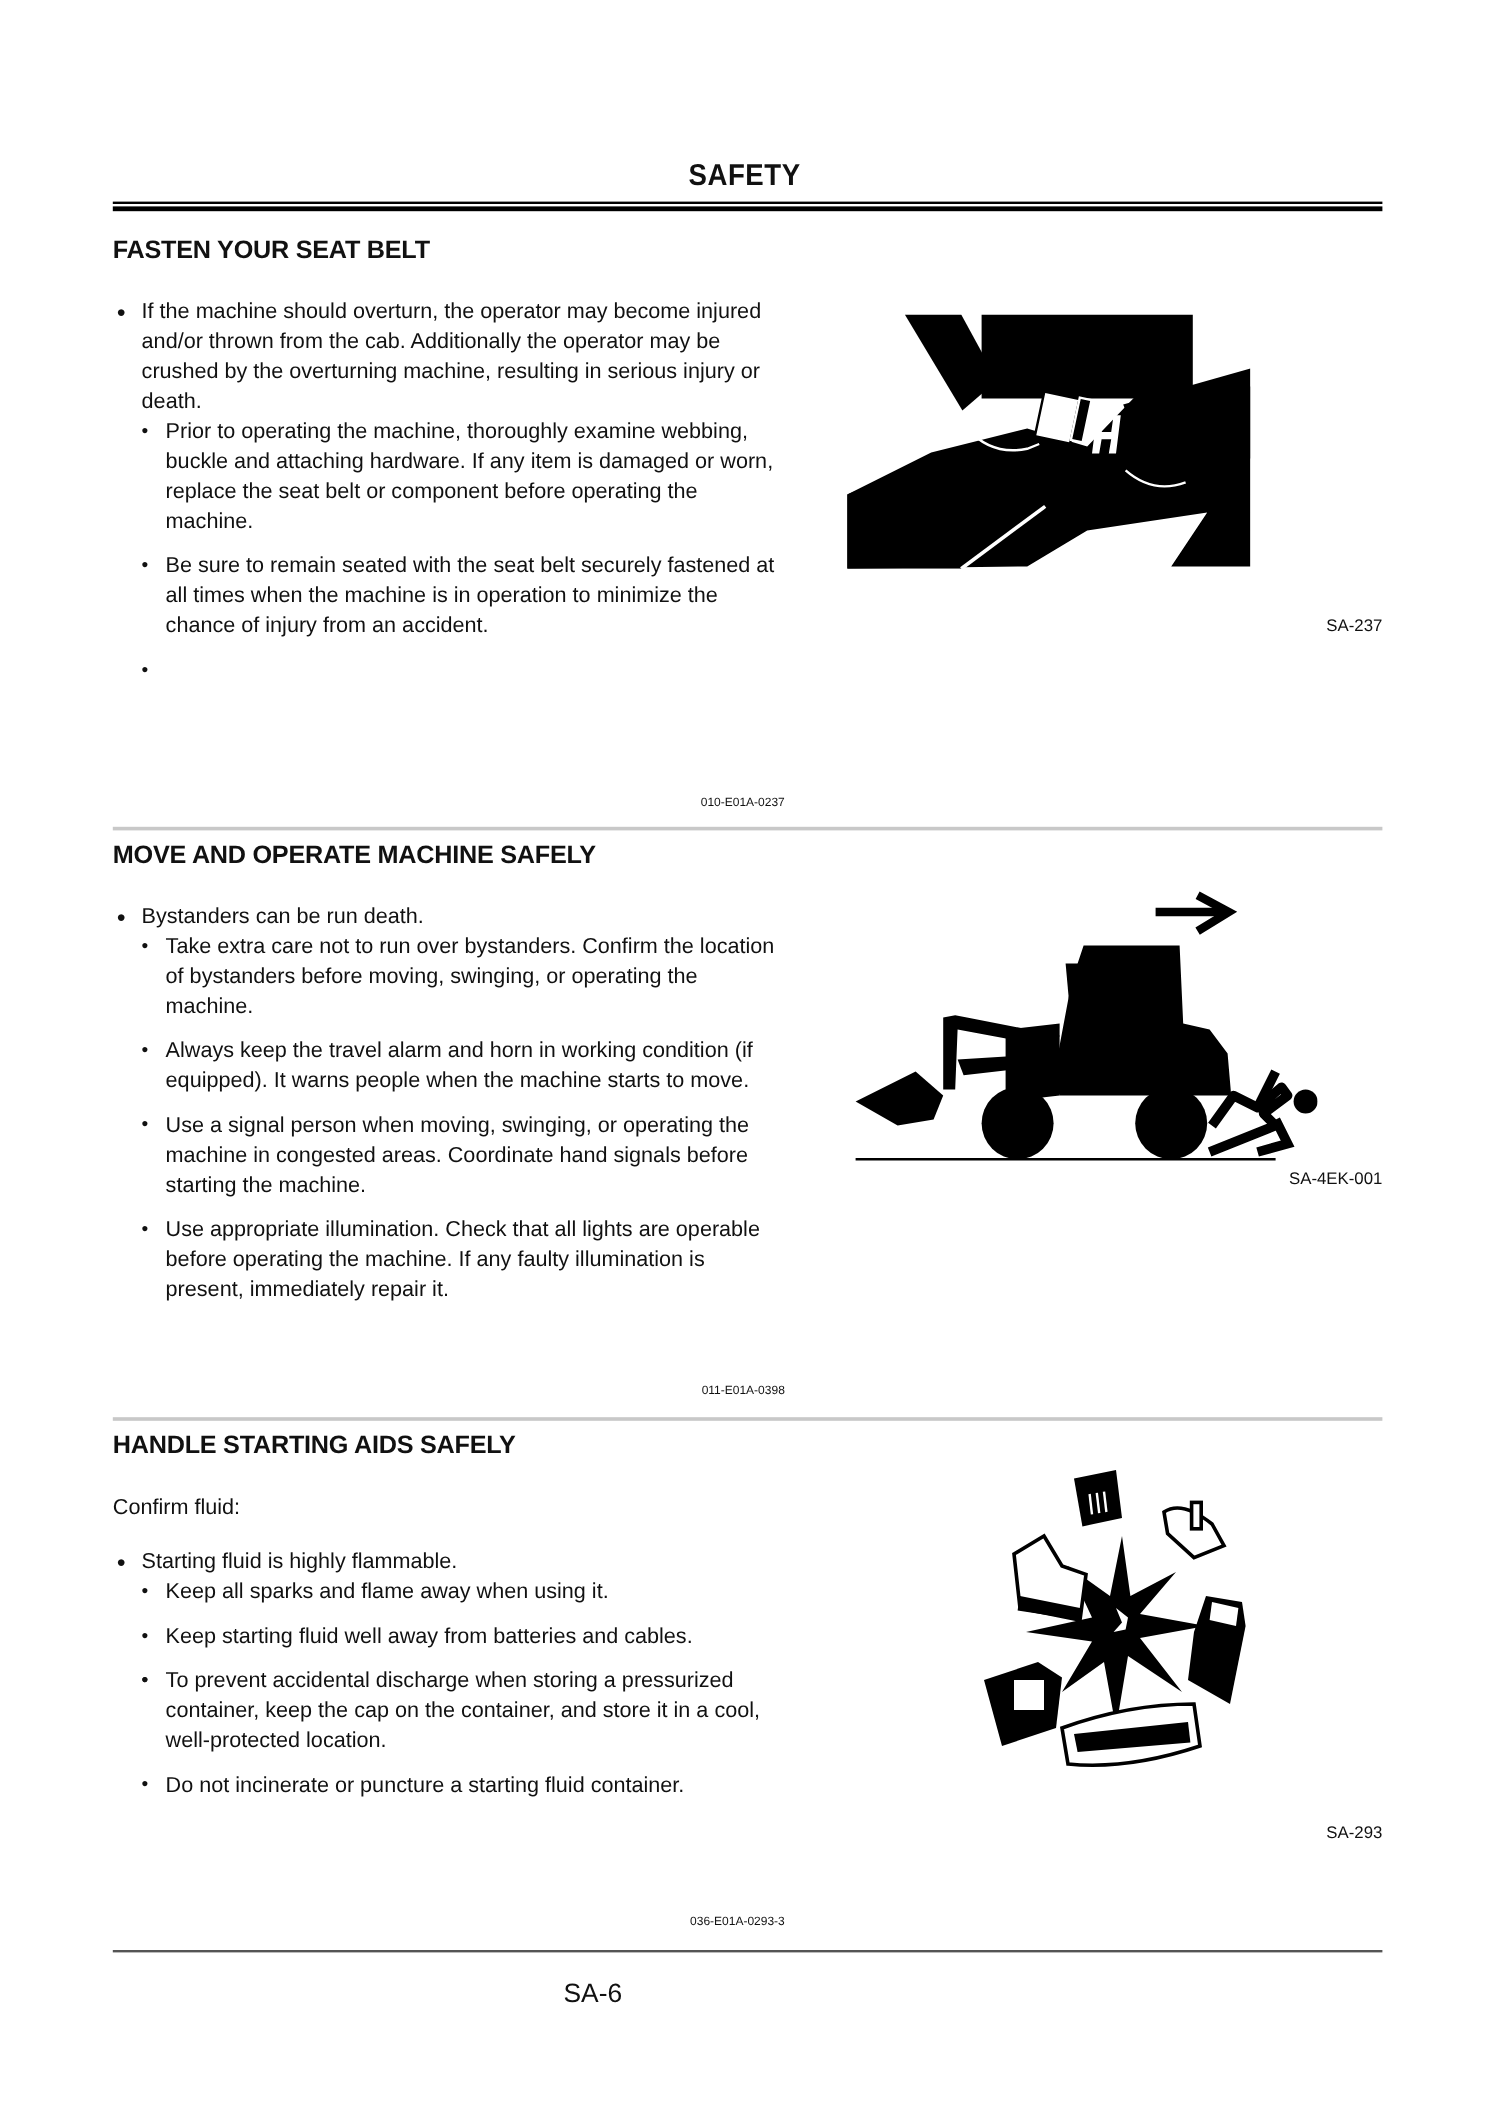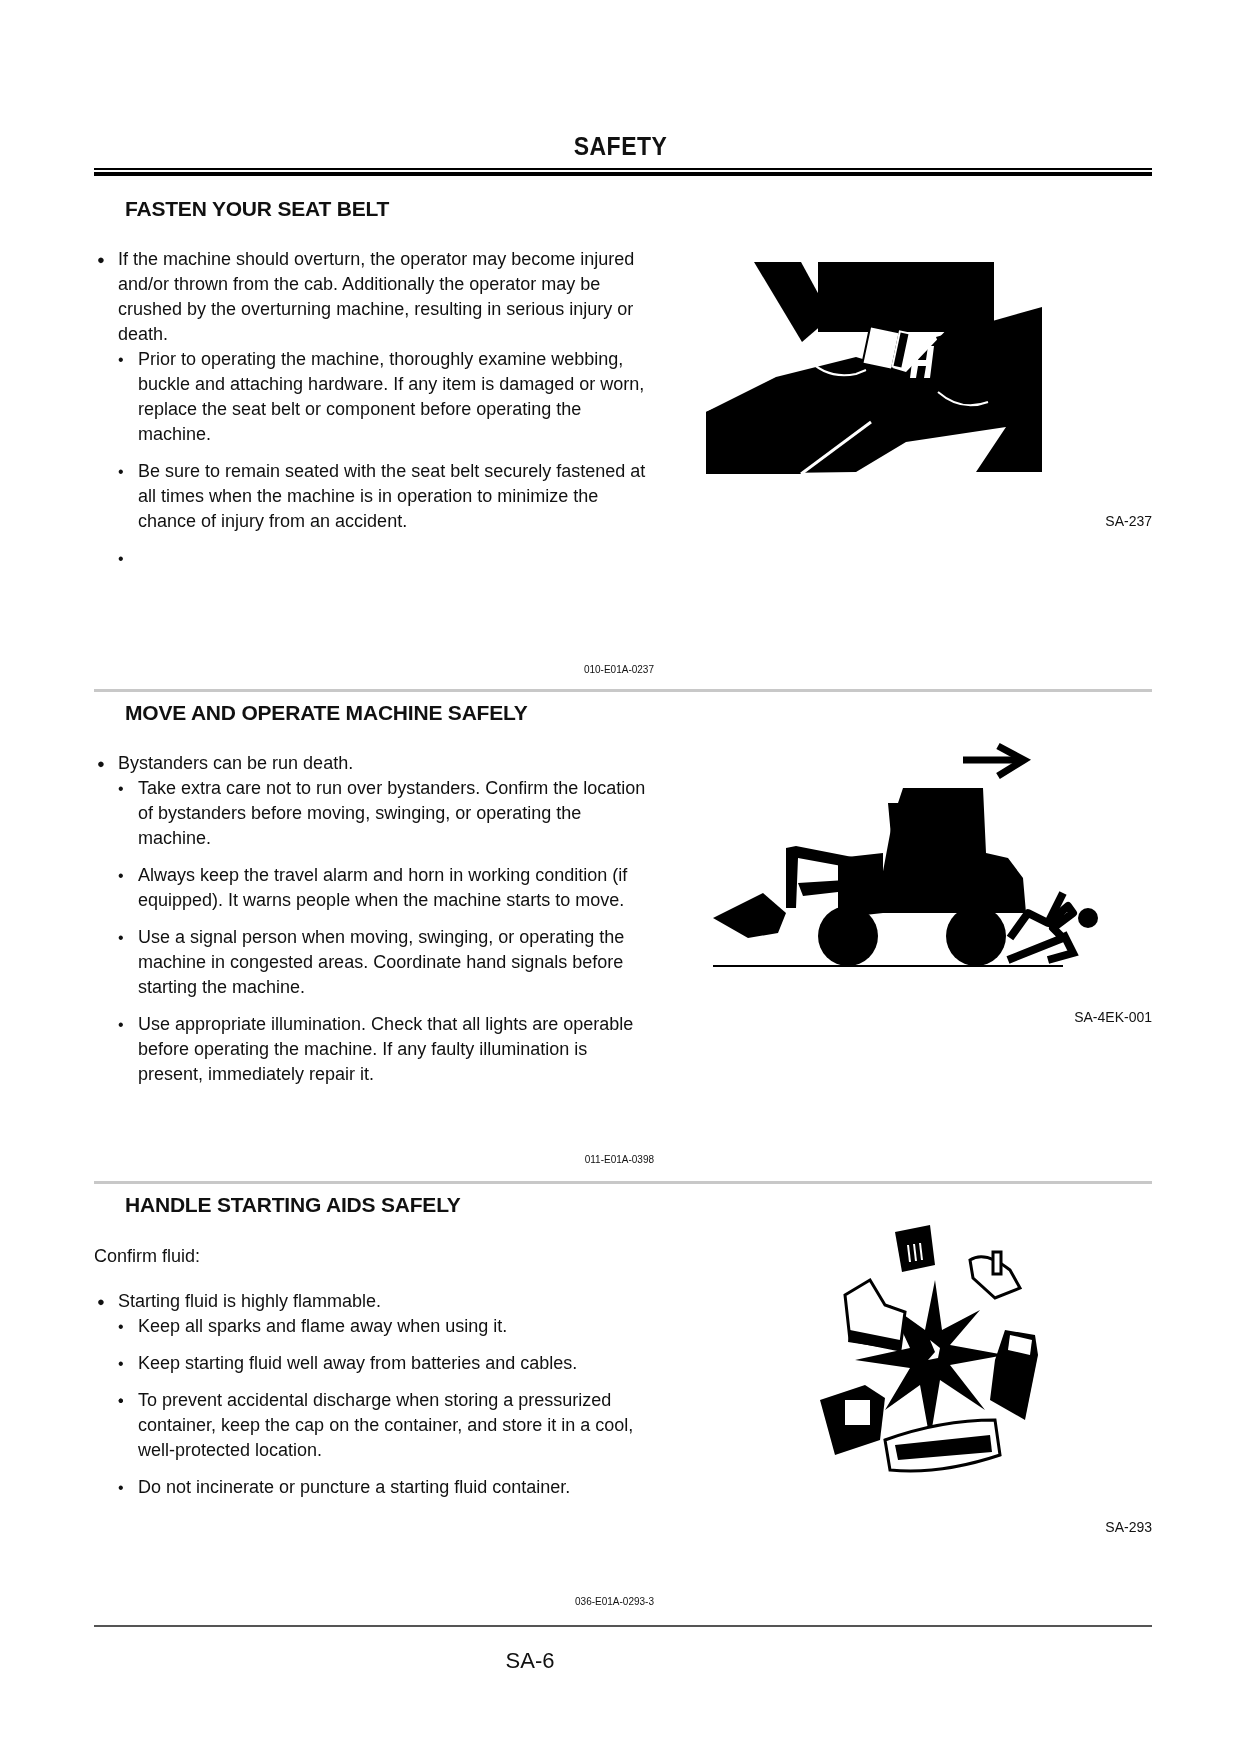--- a/index.html
+++ b/index.html
@@ -12,21 +12,21 @@
     left: 0; width: 1241px; top: 132px; text-align: center;
     font-weight: bold; font-size: 25px; letter-spacing: 0.5px;
     transform: scaleX(0.92);
   }
   .rule-thin { left: 94px; width: 1058px; top: 168px; height: 2px; background: #000; }
   .rule-thick { left: 94px; width: 1058px; top: 172px; height: 4px; background: #000; }
   .sep-gray { left: 94px; width: 1058px; height: 3px; background: #c8c8c8; }
   .sep-dark { left: 94px; width: 1058px; height: 2px; background: #555; }
 
   .section-heading {
-    left: 94px; font-weight: bold; font-size: 21px; letter-spacing: -0.2px; margin-left: 31px;
+    left: 94px; font-weight: bold; font-size: 21px; letter-spacing: -0.2px;
   }
   .text-col {
     left: 94px; width: 560px; font-size: 18px; line-height: 25px;
   }
   .intro { font-size: 18px; margin-bottom: 20px; }
   .bullet-main {
     position: relative; padding-left: 24px; margin: 0;
   }
   .bullet-main .dot {
     position: absolute; left: 3px; top: 0;
@@ -36,21 +36,21 @@
     position: relative; padding-left: 44px; margin-bottom: 12px;
   }
   .sub-item .sdot {
     position: absolute; left: 24px; top: 0; font-size: 16px;
   }
   .doc-code {
     font-size: 10px; width: 560px; left: 94px; text-align: right;
   }
   .fig-label { font-size: 14px; right: 89px; text-align: right; }
   .page-number {
-    left: 0; width: 988px; text-align: center; top: 1648px; font-size: 22px; padding-left: 36px;
+    left: 0; width: 988px; text-align: center; top: 1648px; font-size: 22px;
   }
   svg { display: block; }
 </style>
 </head>
 <body>
 
 <div class="abs page-title">SAFETY</div>
 <div class="abs rule-thin"></div>
 <div class="abs rule-thick"></div>
 
@@ -126,21 +126,21 @@
     <circle cx="268" cy="198" r="30" fill="#000"></circle>
 
     <line x1="5" y1="228" x2="355" y2="228" stroke="#000" stroke-width="2"></line>
 
     <circle cx="380" cy="180" r="10" fill="#000"></circle>
     <path d="M300 222 L355 200 L345 190 L365 175 L360 168 L340 185 L320 175 L302 200" fill="none" stroke="#000" stroke-width="8" stroke-linejoin="round"></path>
     <path d="M355 195 L365 215 L340 222" fill="none" stroke="#000" stroke-width="8"></path>
     <path d="M340 185 L355 155" stroke="#000" stroke-width="8"></path>
   </svg>
 </div>
-<div class="abs fig-label" style="top:974px;margin-top:35px;">SA-4EK-001</div>
+<div class="abs fig-label" style="top:974px;">SA-4EK-001</div>
 <div class="abs doc-code" style="top:1154px;">011-E01A-0398</div>
 <div class="abs sep-gray" style="top:1181px;"></div>
 
 <div class="abs section-heading" style="top:1193px;">HANDLE STARTING AIDS SAFELY</div>
 <div class="abs text-col" style="top:1244px;">
   <div class="intro">Confirm fluid:</div>
   <div class="bullet-main">
     <span class="dot" style="font-size:13px;">●</span>
     <span>Starting fluid is highly flammable.</span>
   </div>

